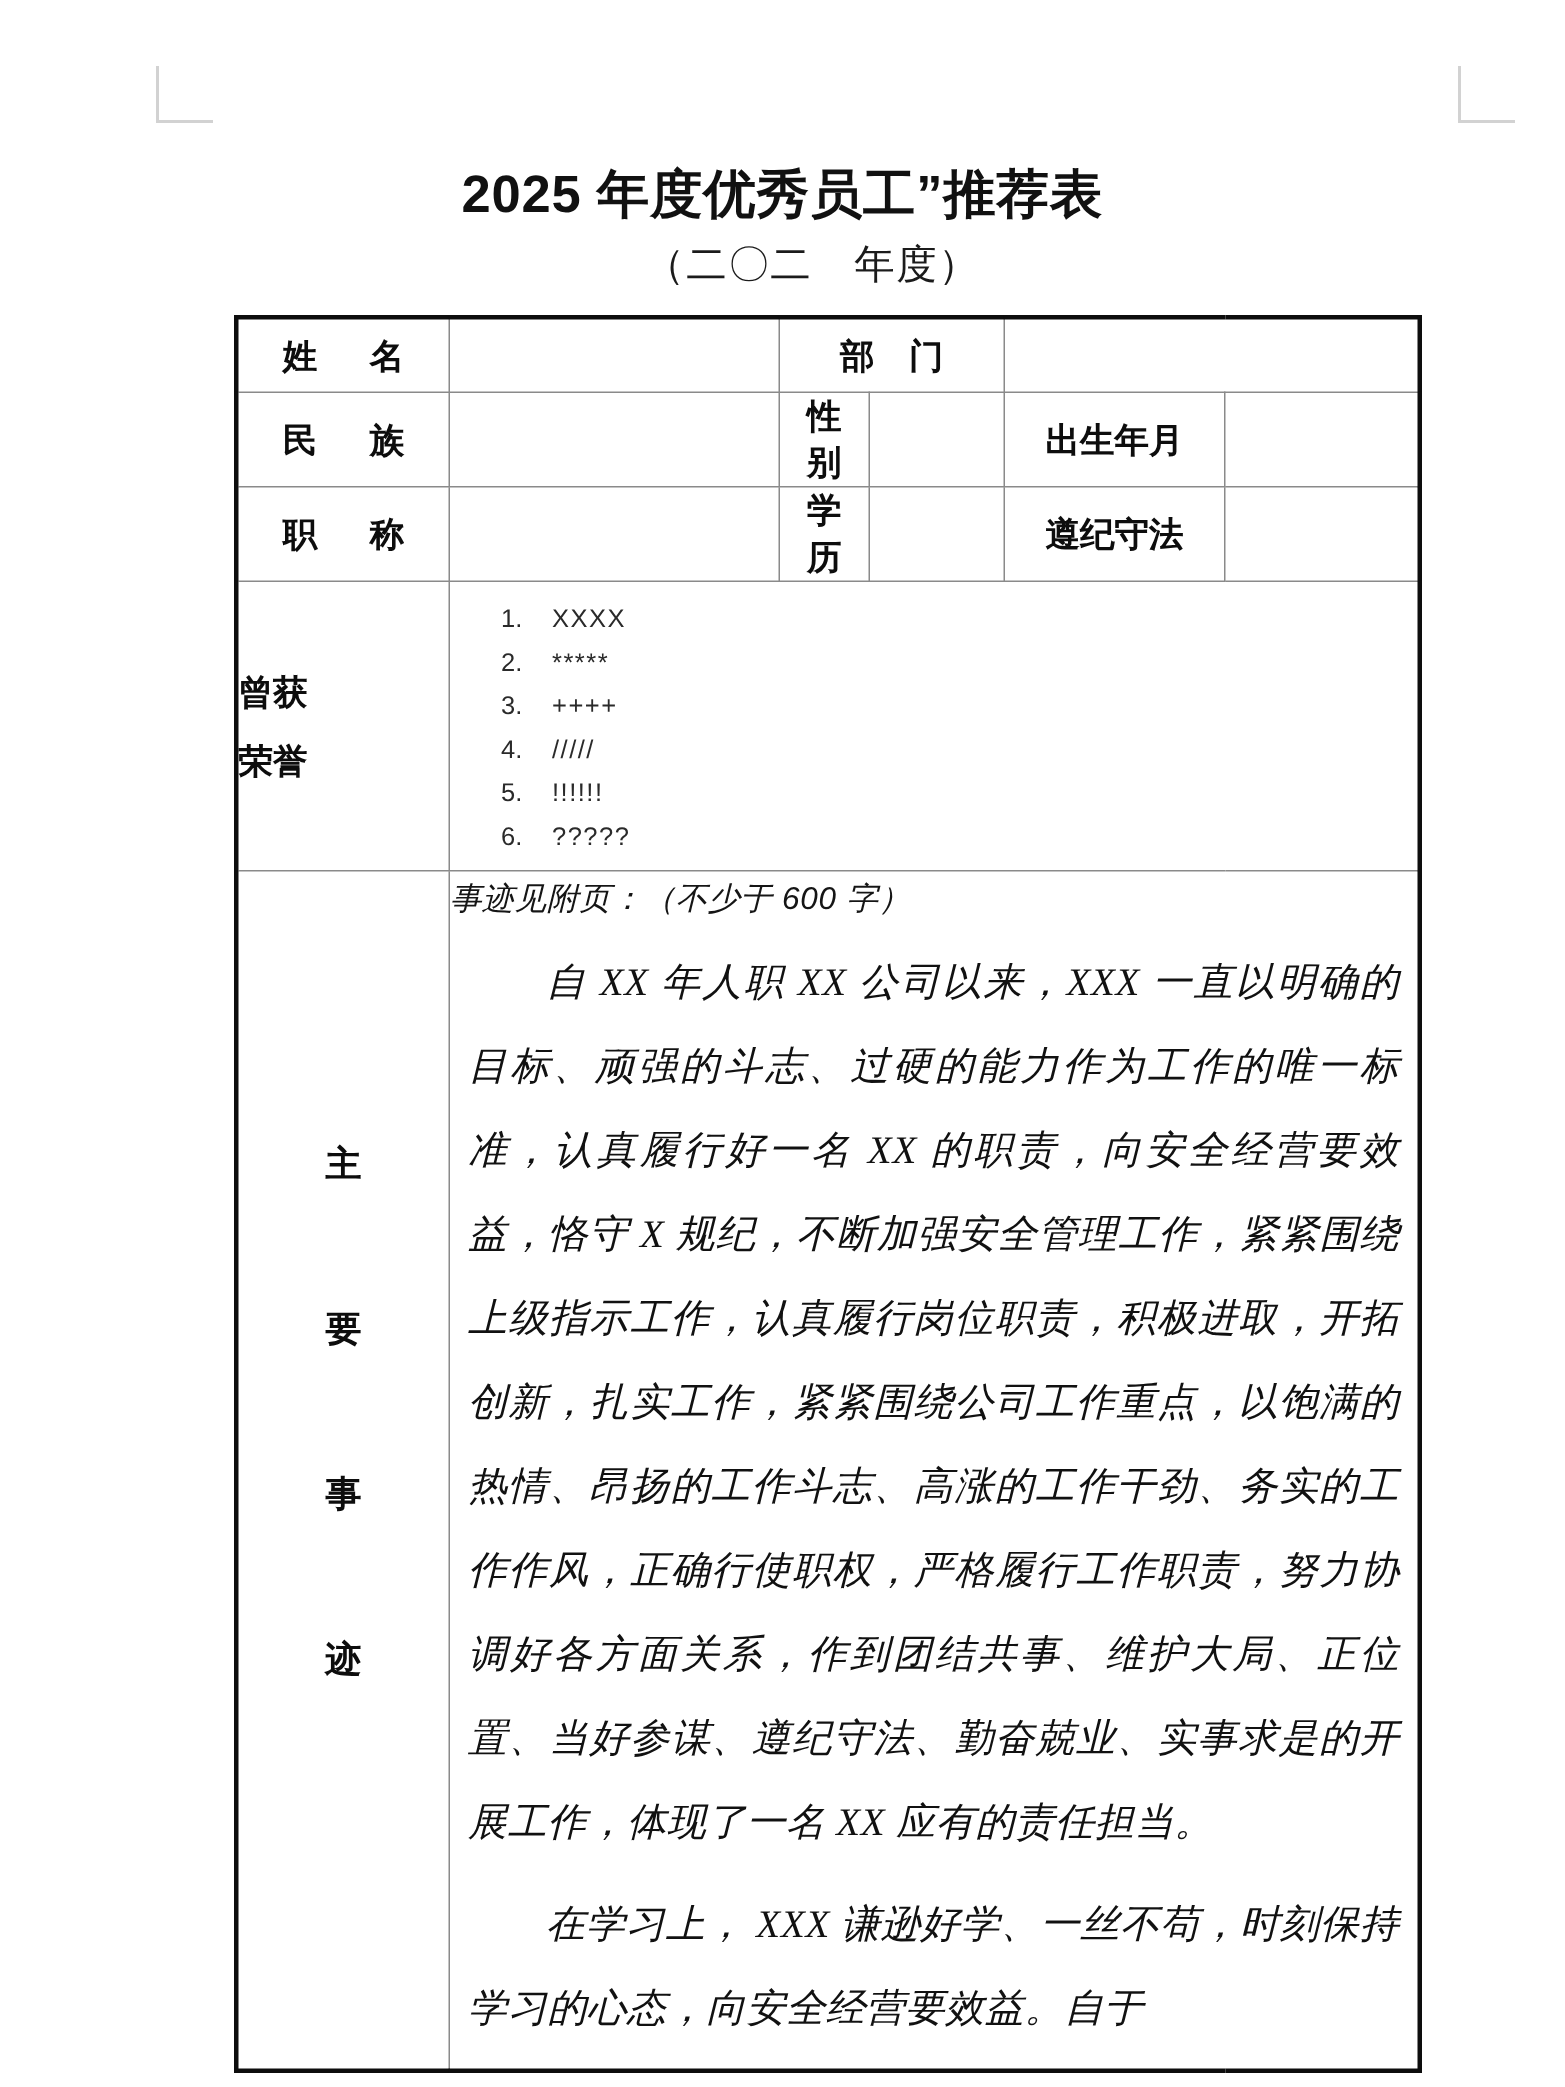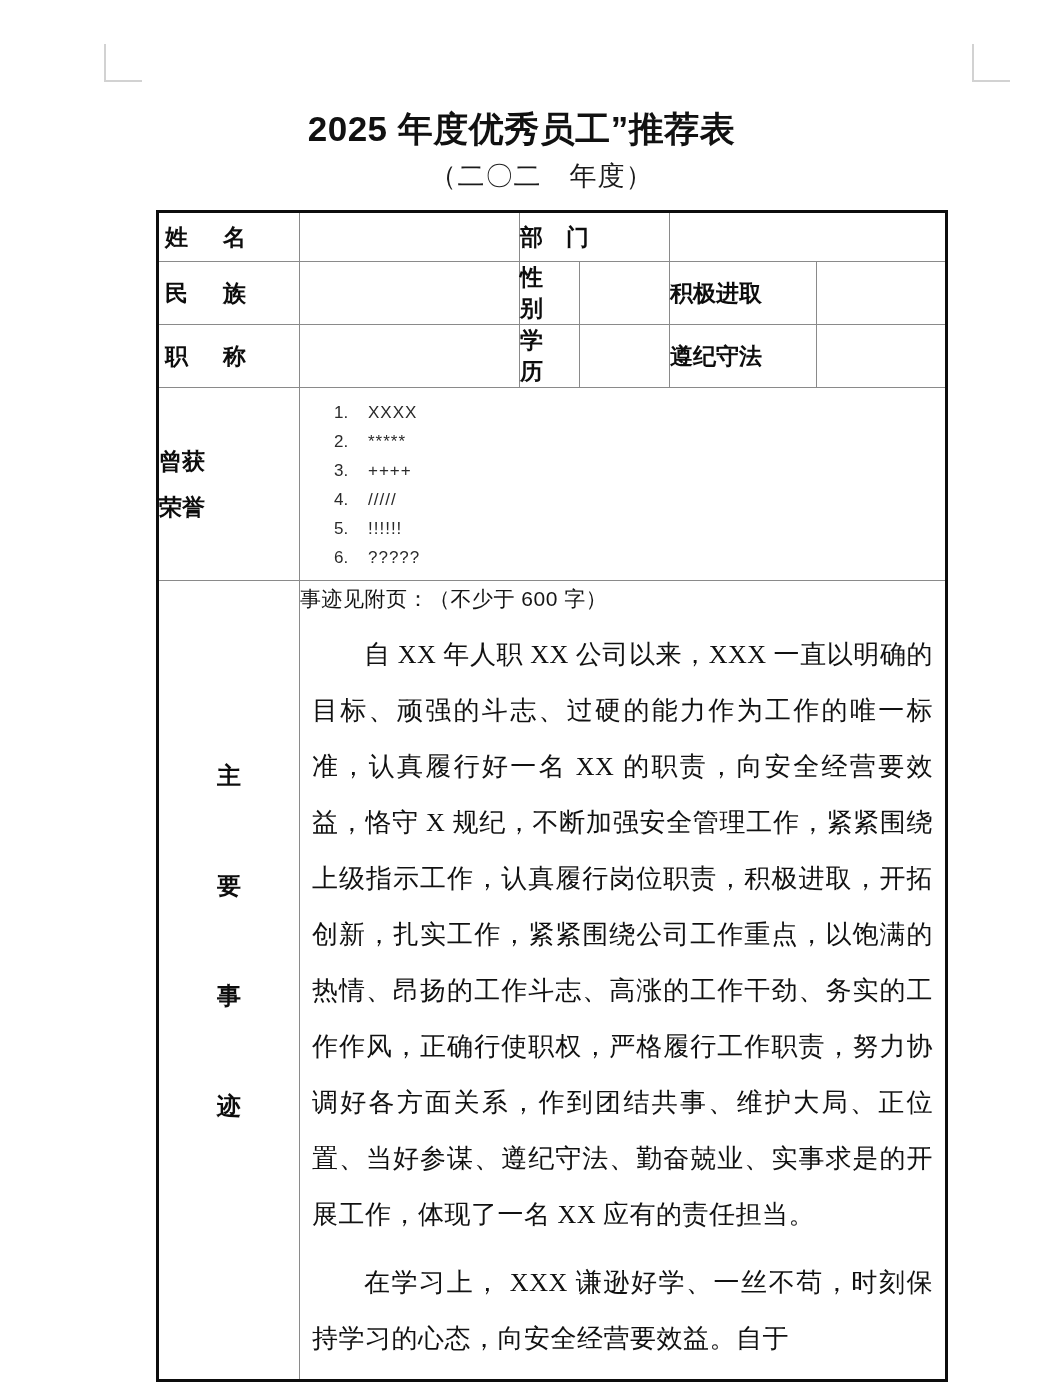--- a/index.html
+++ b/index.html
@@ -63,21 +63,21 @@
     border: 1px solid #8a8a8a;
     padding: 0;
     vertical-align: middle;
   }
   
   .form-table {
     border: 3px solid #0d0d0d;
   }
 
   .lbl {
-    text-align: left;
+    text-align: center;
     font-weight: bold;
     font-size: 23px;
     color: #0d0d0d;
     letter-spacing: 6px;
     text-indent: 6px;
     height: 48px;
   }
   .lbl.tight { letter-spacing: 0px; text-indent: 0; }
   .val { background: #fff; }
 
@@ -123,20 +123,21 @@
     vertical-align: top;
     padding-top: 50px;
   }
   .deeds-label span {
     display: block;
     margin-bottom: 78px;
   }
   .deeds-body {
     vertical-align: top;
     padding: 10px 14px 0 14px;
+    font-style: italic;
   }
   .deeds-note {
     font-size: 21px;
     color: #151515;
     letter-spacing: 0.5px;
     margin: 4px 0 14px 0;
     white-space: nowrap;
   }
   .deeds-para {
     font-size: 26px;
@@ -176,21 +177,21 @@
     <td class="val" colspan="2"></td>
     <td class="lbl tight" colspan="2">部　门</td>
     <td class="val" colspan="2"></td>
   </tr>
 
   <tr class="row-h">
     <td class="lbl">民　族</td>
     <td class="val" colspan="2"></td>
     <td class="lbl tight">性　别</td>
     <td class="val"></td>
-    <td class="lbl tight">积极进取</td>
+    <td class="lbl tight">出生年月</td>
     <td class="val"></td>
   </tr>
 
   <tr class="row-h">
     <td class="lbl">职　称</td>
     <td class="val" colspan="2"></td>
     <td class="lbl tight">学　历</td>
     <td class="val"></td>
     <td class="lbl tight">遵纪守法</td>
     <td class="val"></td>

